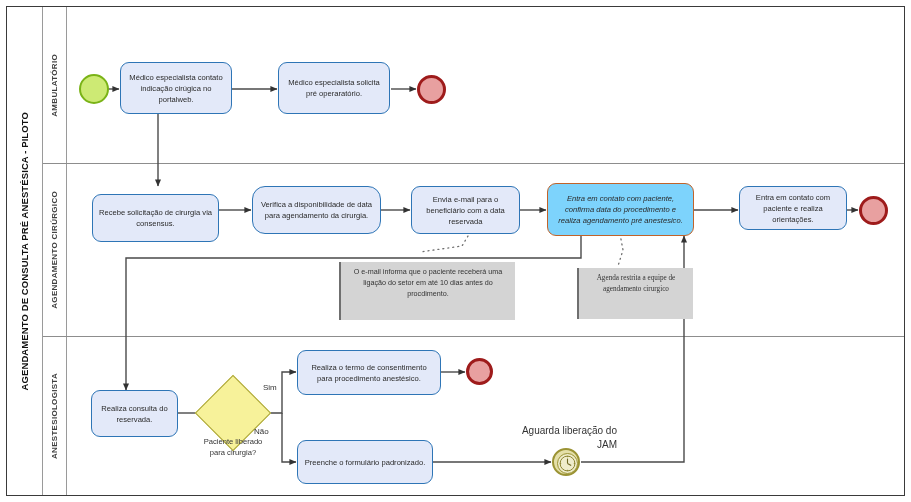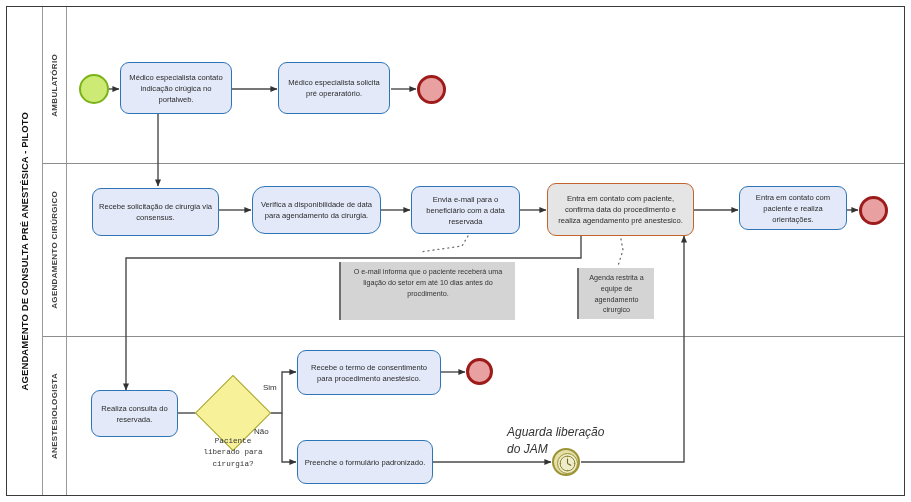--- a/index.html
+++ b/index.html
@@ -21,40 +21,40 @@
   
   .lane-sep{position:absolute;left:43px;width:861px;height:1px;background:#8d8d8d;}
 
   
   #wires{position:absolute;left:0;top:0;width:911px;height:502px;pointer-events:none;}
 
   
   .task{position:absolute;box-sizing:border-box;border:1.6px solid #2e75b6;border-radius:9px;
         background:#e3e9f9;display:flex;align-items:center;justify-content:center;text-align:center;
         font-size:7.6px;color:#2a2a2a;line-height:1.45;padding:3px 5px;}
-  .task.accent{border-color:#c1632a;background:#e5e5e5;}
+  .task.accent{border-color:#c1632a;background:#7dd3fc;font-style:italic;}
 
   .event{position:absolute;border-radius:50%;box-sizing:border-box;}
   .event.start{background:#cdea74;border:2px solid #7ab317;}
   .event.end{background:#e8a0a0;border:3px solid #9e1b1b;}
 
   .gateway{position:absolute;width:54px;height:54px;background:#f7f29a;border:1.6px solid #a9a436;
            transform:rotate(45deg);box-sizing:border-box;}
 
   .timer{position:absolute;width:28px;height:28px;border-radius:50%;box-sizing:border-box;
          border:2px solid #9b9334;background:#e4dfa8;}
   .timer .inner{position:absolute;left:2.5px;top:2.5px;width:19px;height:19px;border-radius:50%;
          border:1.5px solid #9b9334;background:#efeccb;}
 
   .annot{position:absolute;box-sizing:border-box;background:#d4d4d4;border-left:2px solid #6f6f6f;
          font-size:7.2px;color:#333;line-height:1.5;text-align:center;padding:5px 6px;overflow:hidden;}
 
   .lbl{position:absolute;font-size:8px;color:#333;white-space:nowrap;}
   .gw-text{position:absolute;width:64px;text-align:center;font-size:7.6px;color:#333;line-height:1.5;}
-  .ev-text{position:absolute;width:110px;text-align:left;font-size:12px;color:#333;line-height:1.4;font-style:italic;}
+  .ev-text{position:absolute;width:110px;text-align:right;font-size:10px;color:#333;line-height:1.4;}
 </style>
 </head>
 <body>
 
 <div id="page">
 
   <div class="frame"></div>
 
   <div class="pool-title">
     <span>AGENDAMENTO DE CONSULTA PRÉ ANESTÉSICA - PILOTO</span>
@@ -110,45 +110,45 @@
   </svg>
 
   <div class="event start" style="left:79px;top:74px;width:30px;height:30px;"></div>
 
   <div class="task" style="left:120px;top:62px;width:112px;height:52px;">Médico especialista contato indicação cirúgica no portalweb.</div>
 
   <div class="task" style="left:278px;top:62px;width:112px;height:52px;">Médico especialista solicita pré operaratório.</div>
 
   <div class="event end" style="left:417px;top:75px;width:29px;height:29px;"></div>
 
-  <div class="task" style="left:92px;top:188px;width:127px;height:48px;">Recebe solicitação de cirurgia via consensus.</div>
+  <div class="task" style="left:92px;top:194px;width:127px;height:48px;">Recebe solicitação de cirurgia via consensus.</div>
 
   <div class="task" style="left:252px;top:186px;width:129px;height:48px;border-radius:13px;">Verifica a disponibilidade de data para agendamento da cirurgia.</div>
 
   <div class="task" style="left:411px;top:186px;width:109px;height:48px;">Envia e-mail para o beneficiário com a data reservada</div>
 
   <div class="task accent" style="left:547px;top:183px;width:147px;height:53px;">Entra em contato com paciente, confirma data do procedimento e realiza agendamento pré anestesico.</div>
 
   <div class="task" style="left:739px;top:186px;width:108px;height:44px;">Entra em contato com paciente e realiza orientações.</div>
 
   <div class="event end" style="left:859px;top:196px;width:29px;height:29px;"></div>
 
   <div class="annot" style="left:339px;top:262px;width:176px;height:58px;">O e-mail  informa que o paciente receberá uma ligação do setor em até 10 dias antes do procdimento.</div>
 
-  <div class="annot" style="left:577px;top:268px;width:77px;height:51px;">Agenda restrita a equipe de agendamento cirurgico</div>
+  <div class="annot" style="left:577px;top:268px;width:116px;height:51px;font-family:Liberation Serif, serif;">Agenda restrita a equipe de agendamento cirurgico</div>
 
   <div class="task" style="left:91px;top:390px;width:87px;height:47px;">Realiza consulta do reservada.</div>
 
   <div class="gateway" style="left:206px;top:386px;"></div>
-  <div class="gw-text" style="left:201px;top:436px;font-family:Liberation Mono, monospace;">Paciente liberado para cirurgia?</div>
+  <div class="gw-text" style="left:201px;top:436px;">Paciente liberado para cirurgia?</div>
 
   <div class="lbl" style="left:263px;top:383px;">Sim</div>
   <div class="lbl" style="left:254px;top:427px;">Não</div>
 
-  <div class="task" style="left:297px;top:350px;width:144px;height:45px;">Recebe o termo de consentimento para procedimento anestésico.</div>
+  <div class="task" style="left:297px;top:350px;width:144px;height:45px;">Realiza o termo de consentimento para procedimento anestésico.</div>
 
   <div class="event end" style="left:466px;top:358px;width:27px;height:27px;"></div>
 
   <div class="task" style="left:297px;top:440px;width:136px;height:44px;">Preenche o formulário padronizado.</div>
 
   <div class="ev-text" style="left:507px;top:424px;">Aguarda liberação do JAM</div>
   <div class="timer" style="left:552px;top:448px;">
     <div class="inner">
       <svg width="19" height="19" viewBox="0 0 19 19" style="display:block">
         <circle cx="9.5" cy="9.5" r="7.4" fill="none" stroke="#8d8530" stroke-width="1"></circle>

